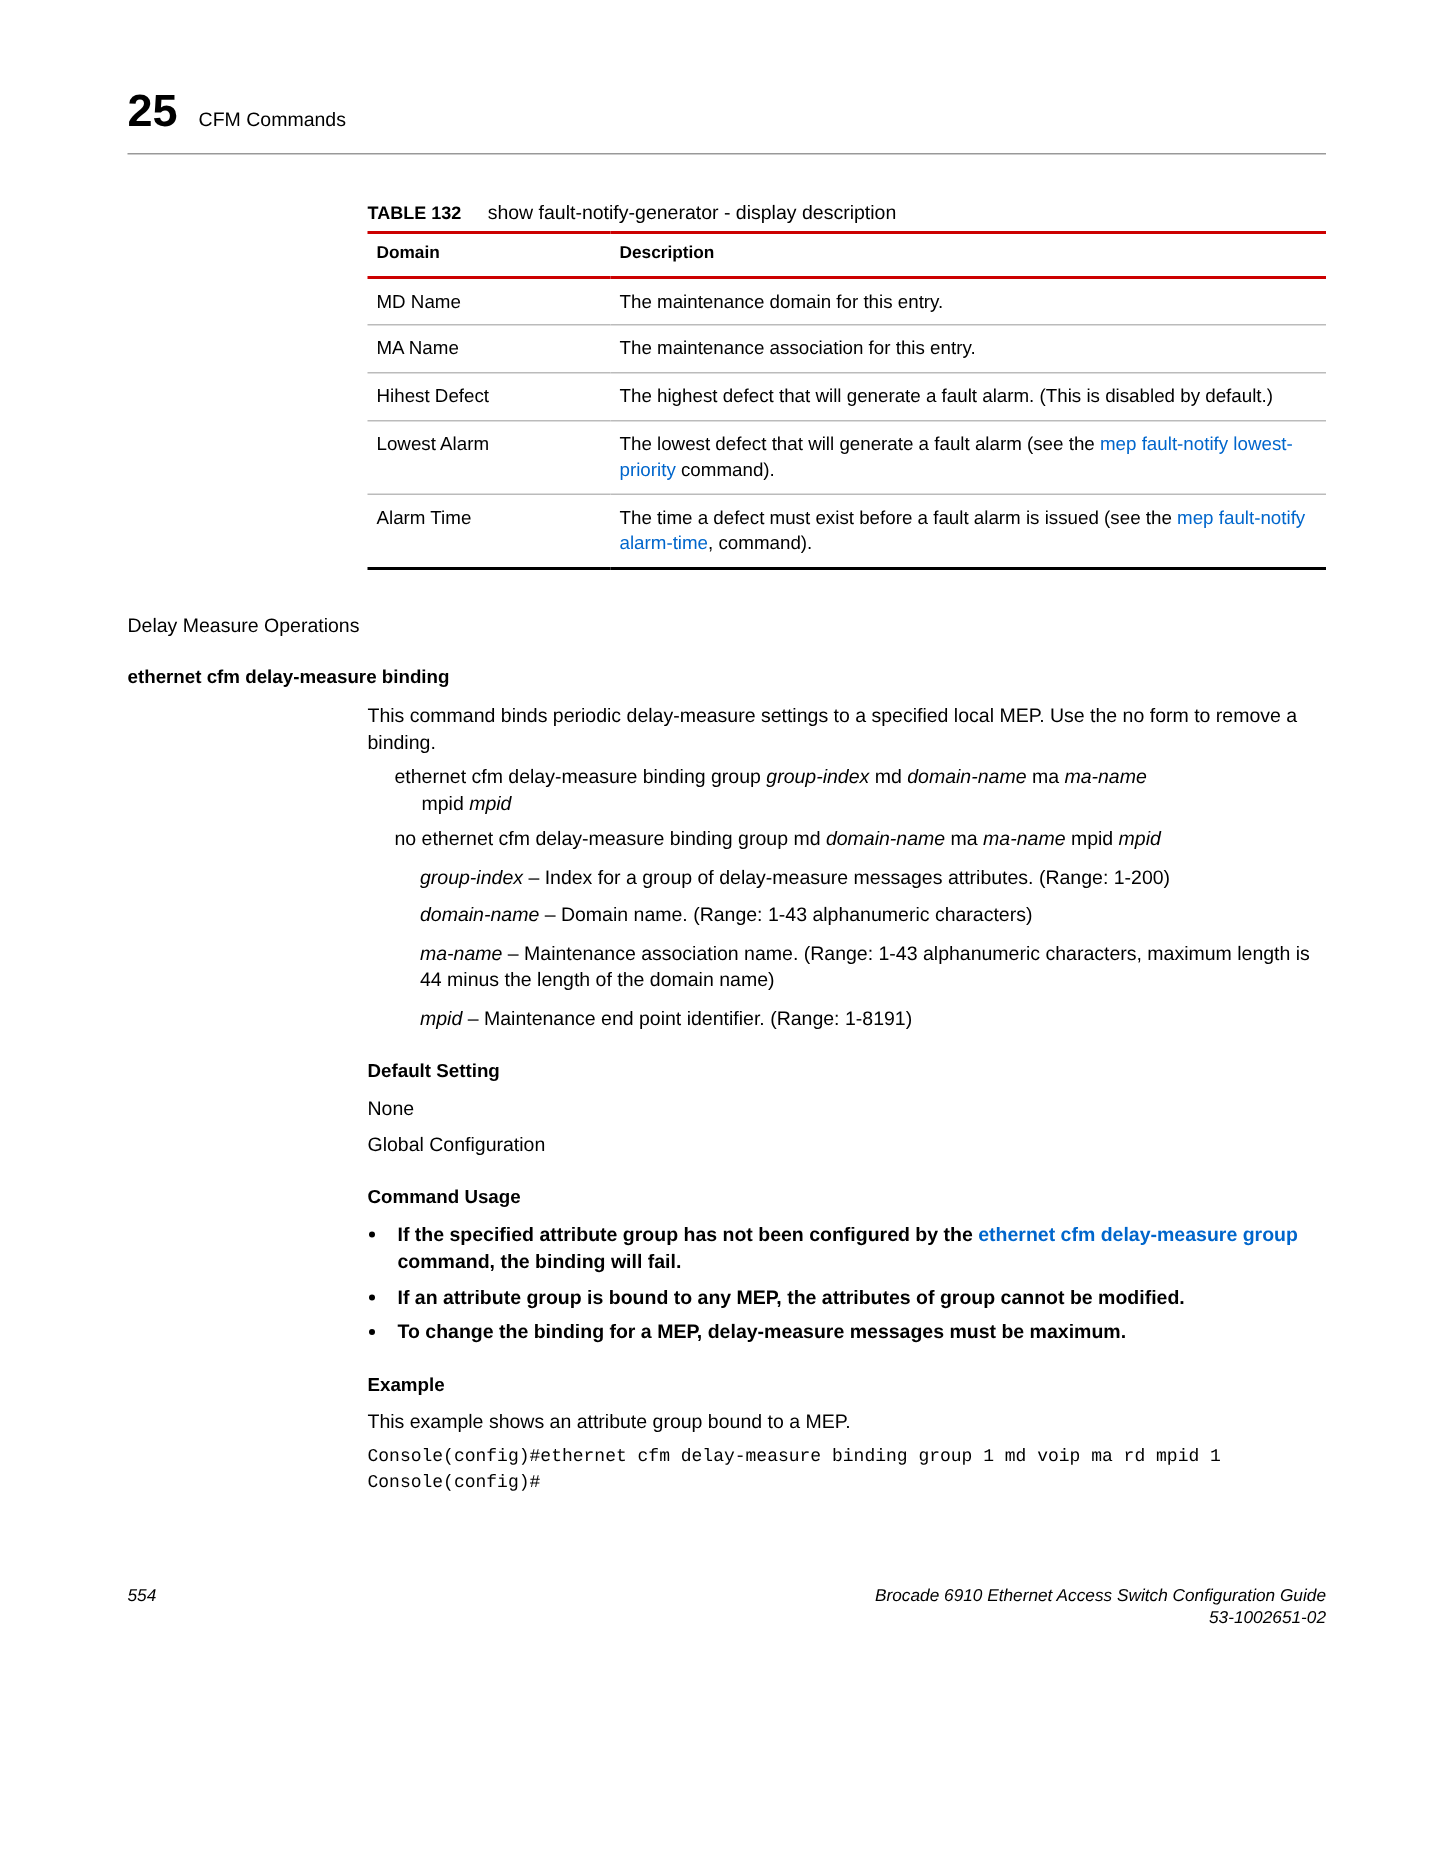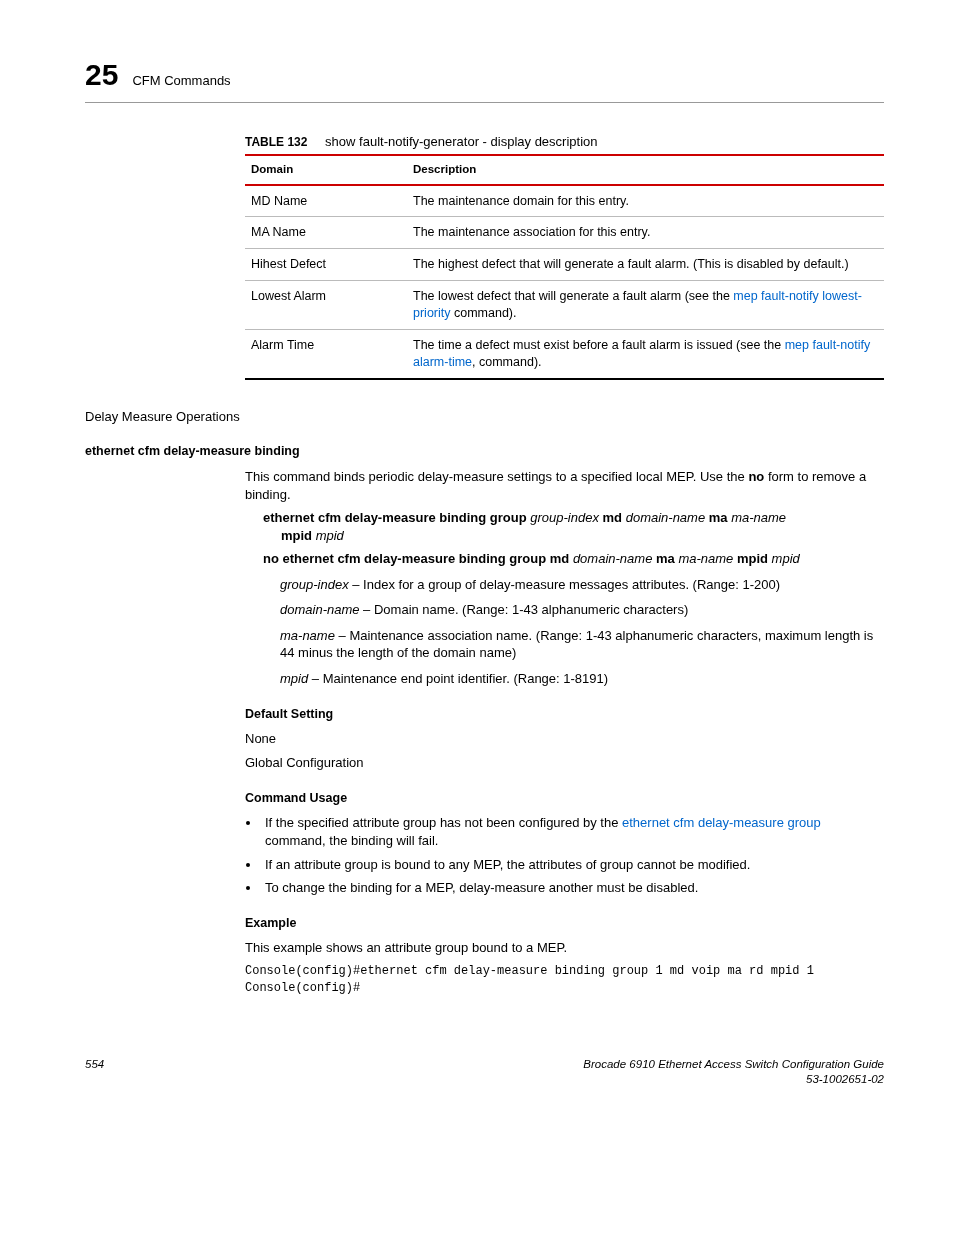--- a/index.html
+++ b/index.html
@@ -76,29 +76,30 @@
     font-weight: bold;
     font-size: 12.5px;
     margin: 18px 0 8px 0;
   }
   .indent1 { margin-left: 160px; }
   .sub { margin-left: 0; }
   .para { margin: 6px 0; }
   .syntax-line { margin: 6px 0 6px 18px; text-indent: -0px; }
   .syntax-line .hang { display:block; margin-left: 18px; }
   .italic { font-style: italic; }
-  .bold { font-weight: bold; }
+  .bold { font-weight: normal; }
   .def { margin: 8px 0 8px 35px; }
   ul.usage {
     margin: 4px 0 4px 16px;
     padding: 0;
   }
   ul.usage li {
     margin: 6px 0;
     padding-left: 4px;
+    font-weight: bold;
   }
   .code {
     font-family: "Courier New", monospace;
     font-size: 12px;
     white-space: pre;
     margin-top: 6px;
     line-height: 1.4;
   }
   .footer {
     margin-top: 60px;
@@ -181,21 +182,21 @@
 
   <div class="h5 sub">Default Setting</div>
   <div class="para">None</div>
 
   <div class="para">Global Configuration</div>
 
   <div class="h5 sub">Command Usage</div>
   <ul class="usage">
     <li><span>If the specified attribute group has not been configured by the </span><span class="link">ethernet cfm delay-measure group</span><span> command, the binding will fail.</span></li>
     <li>If an attribute group is bound to any MEP, the attributes of group cannot be modified.</li>
-    <li>To change the binding for a MEP, delay-measure another must be disabled.</li>
+    <li>To change the binding for a MEP, delay-measure messages must be maximum.</li>
   </ul>
 
   <div class="h5 sub">Example</div>
   <div class="para">This example shows an attribute group bound to a MEP.</div>
   <div class="code">Console(config)#ethernet cfm delay-measure binding group 1 md voip ma rd mpid 1
 Console(config)#</div>
 
 </div>
 
 <div class="footer">

